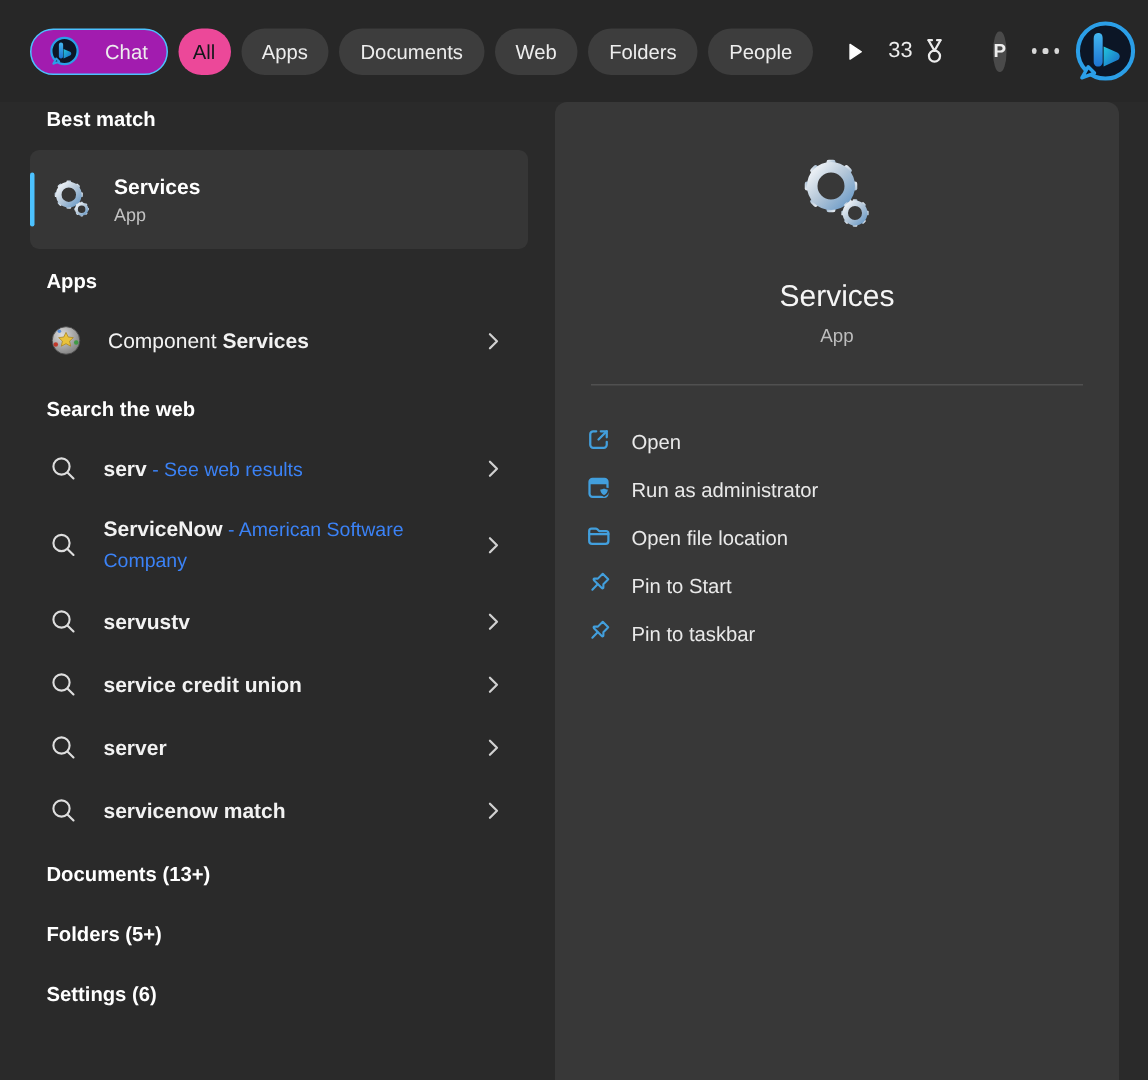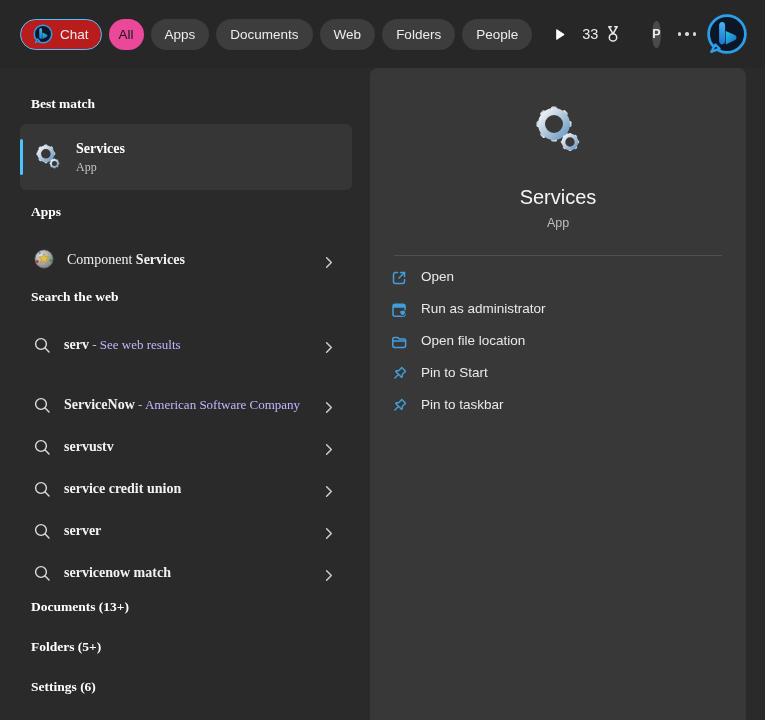--- a/index.html
+++ b/index.html
@@ -17,83 +17,83 @@
     display:flex; align-items:center; padding:0 19px 0 20px;
     background:#272727;
   }
   .pill {
     height:31px; border-radius:16px; background:#3d3d3d; color:#ededed;
     display:flex; align-items:center; padding:0 14px; font-size:13.5px;
     margin-left:7px; white-space:nowrap; border:none; cursor:pointer;
     font-family:inherit;
   }
   .pill.chat {
-    margin-left:0; background:#b91c1c; border:1.5px solid #4cc2ff; gap:7px; padding:0 12px;
+    margin-left:0; background:#a21caf; border:1.5px solid #4cc2ff; gap:17px; padding:0 12px;
   }
   .pill.active { background:#ec4899; color:#14181b; padding:0 10px; }
   .pill-fragment {
     width:9px; height:31px; margin-left:7px; background:#3d3d3d;
     border-radius:16px 0 0 16px;
   }
   .play-btn { margin-left:13px; width:18px; height:18px; display:flex; align-items:center; justify-content:center; background:none; border:none; cursor:pointer; }
   .rewards { margin-left:15px; display:flex; align-items:center; gap:5px; cursor:pointer; }
   .rewards .pts { font-size:14.5px; color:#ededed; }
   .avatar {
     margin-left:29px; width:27px; height:27px; border-radius:50%;
     background:#4a4a4a; display:flex; align-items:center; justify-content:center;
     font-size:12.5px; font-weight:700; color:#ededed; cursor:pointer;
   }
   .more { margin-left:17px; display:flex; gap:4px; align-items:center; cursor:pointer; height:18px; }
   .more i { width:3.5px; height:3.5px; border-radius:50%; background:#d8d8d8; display:block; }
   .bing-btn { margin-left:10px; width:42px; height:42px; background:none; border:none; cursor:pointer; padding:0; }
 
   
-  .left-panel { position:absolute; top:84px; left:0; width:365px; bottom:0; padding-left:20px;font-family:Liberation Serif, serif; }
+  .left-panel { position:absolute; top:60px; left:0; width:365px; bottom:0; padding-left:20px; }
   .sec-header { font-size:13.5px; font-weight:700; color:#ffffff; margin-left:11px; line-height:16px; }
   .h-bestmatch { margin-top:12px; }
   .h-apps { margin-top:14px; }
   .h-web { margin-top:19px; }
   .h-footer { margin-top:24px; }
   .h-footer-first { margin-top:16px; }
 
   .bm-row {
     position:relative; margin-top:12px; width:332px; height:66px;
     background:#363636; border-radius:6px; display:flex; align-items:center;
     padding-left:13px; gap:13px; cursor:pointer;
   }
   .bm-accent {
     position:absolute; left:0; top:15px; width:3px; height:36px;
     border-radius:2px; background:#4cc2ff;
   }
   .bm-title { font-size:14px; font-weight:700; color:#ffffff; line-height:17px; }
   .bm-sub { font-size:12px; color:#c3c3c3; margin-top:3px; }
 
   .result-row {
-    width:332px; min-height:38px; display:flex; align-items:flex-end;
-    padding:0 16px 0 13px; gap:12px; border-radius:6px; cursor:pointer;
+    width:332px; min-height:38px; display:flex; align-items:center;
+    padding:0 16px 0 13px; gap:17px; border-radius:6px; cursor:pointer;
   }
   .row-apps { margin-top:12px; }
   .rows-web { margin-top:12px; }
   .rows-web .result-row { margin-bottom:4px; }
   .result-text { font-size:14px; color:#f2f2f2; max-width:243px; line-height:20px; }
   .result-text .bold, .result-text .q { font-weight:700; }
-  .result-text .ann { font-weight:400; font-size:13px; color:#c4b5fd; }
+  .result-text .ann { font-weight:400; font-size:13px; color:#3b82f6; }
   .chev { margin-left:auto; display:flex; align-items:center; }
 
   
   .card {
     position:absolute; left:370px; top:68px; width:376px; height:652px;
     background:#383838; border-radius:8px 8px 0 0; text-align:center;
     padding-top:34px;
   }
   .card-title { margin-top:24px; font-size:20px; font-weight:400; color:#f5f5f5; line-height:22px; }
   .card-sub { margin-top:8px; font-size:12.5px; color:#bdbdbd; }
   .divider { margin:25px auto 0; width:328px; height:1px; background:#505050; }
   .actions { margin-top:13px; text-align:left; padding-left:20px; }
-  .action-row { height:32px; display:flex; align-items:flex-start; gap:13px; cursor:pointer; width:340px; }
+  .action-row { height:32px; display:flex; align-items:flex-end; gap:13px; cursor:pointer; width:340px; }
   .action-row .lbl { font-size:13.5px; color:#e9e9e9; }
   .aicon { width:18px; height:18px; display:flex; align-items:center; justify-content:center; }
 </style>
 </head>
 <body>
 
 <div class="topbar">
 
   <button class="pill chat">
     <span style="display:flex">

